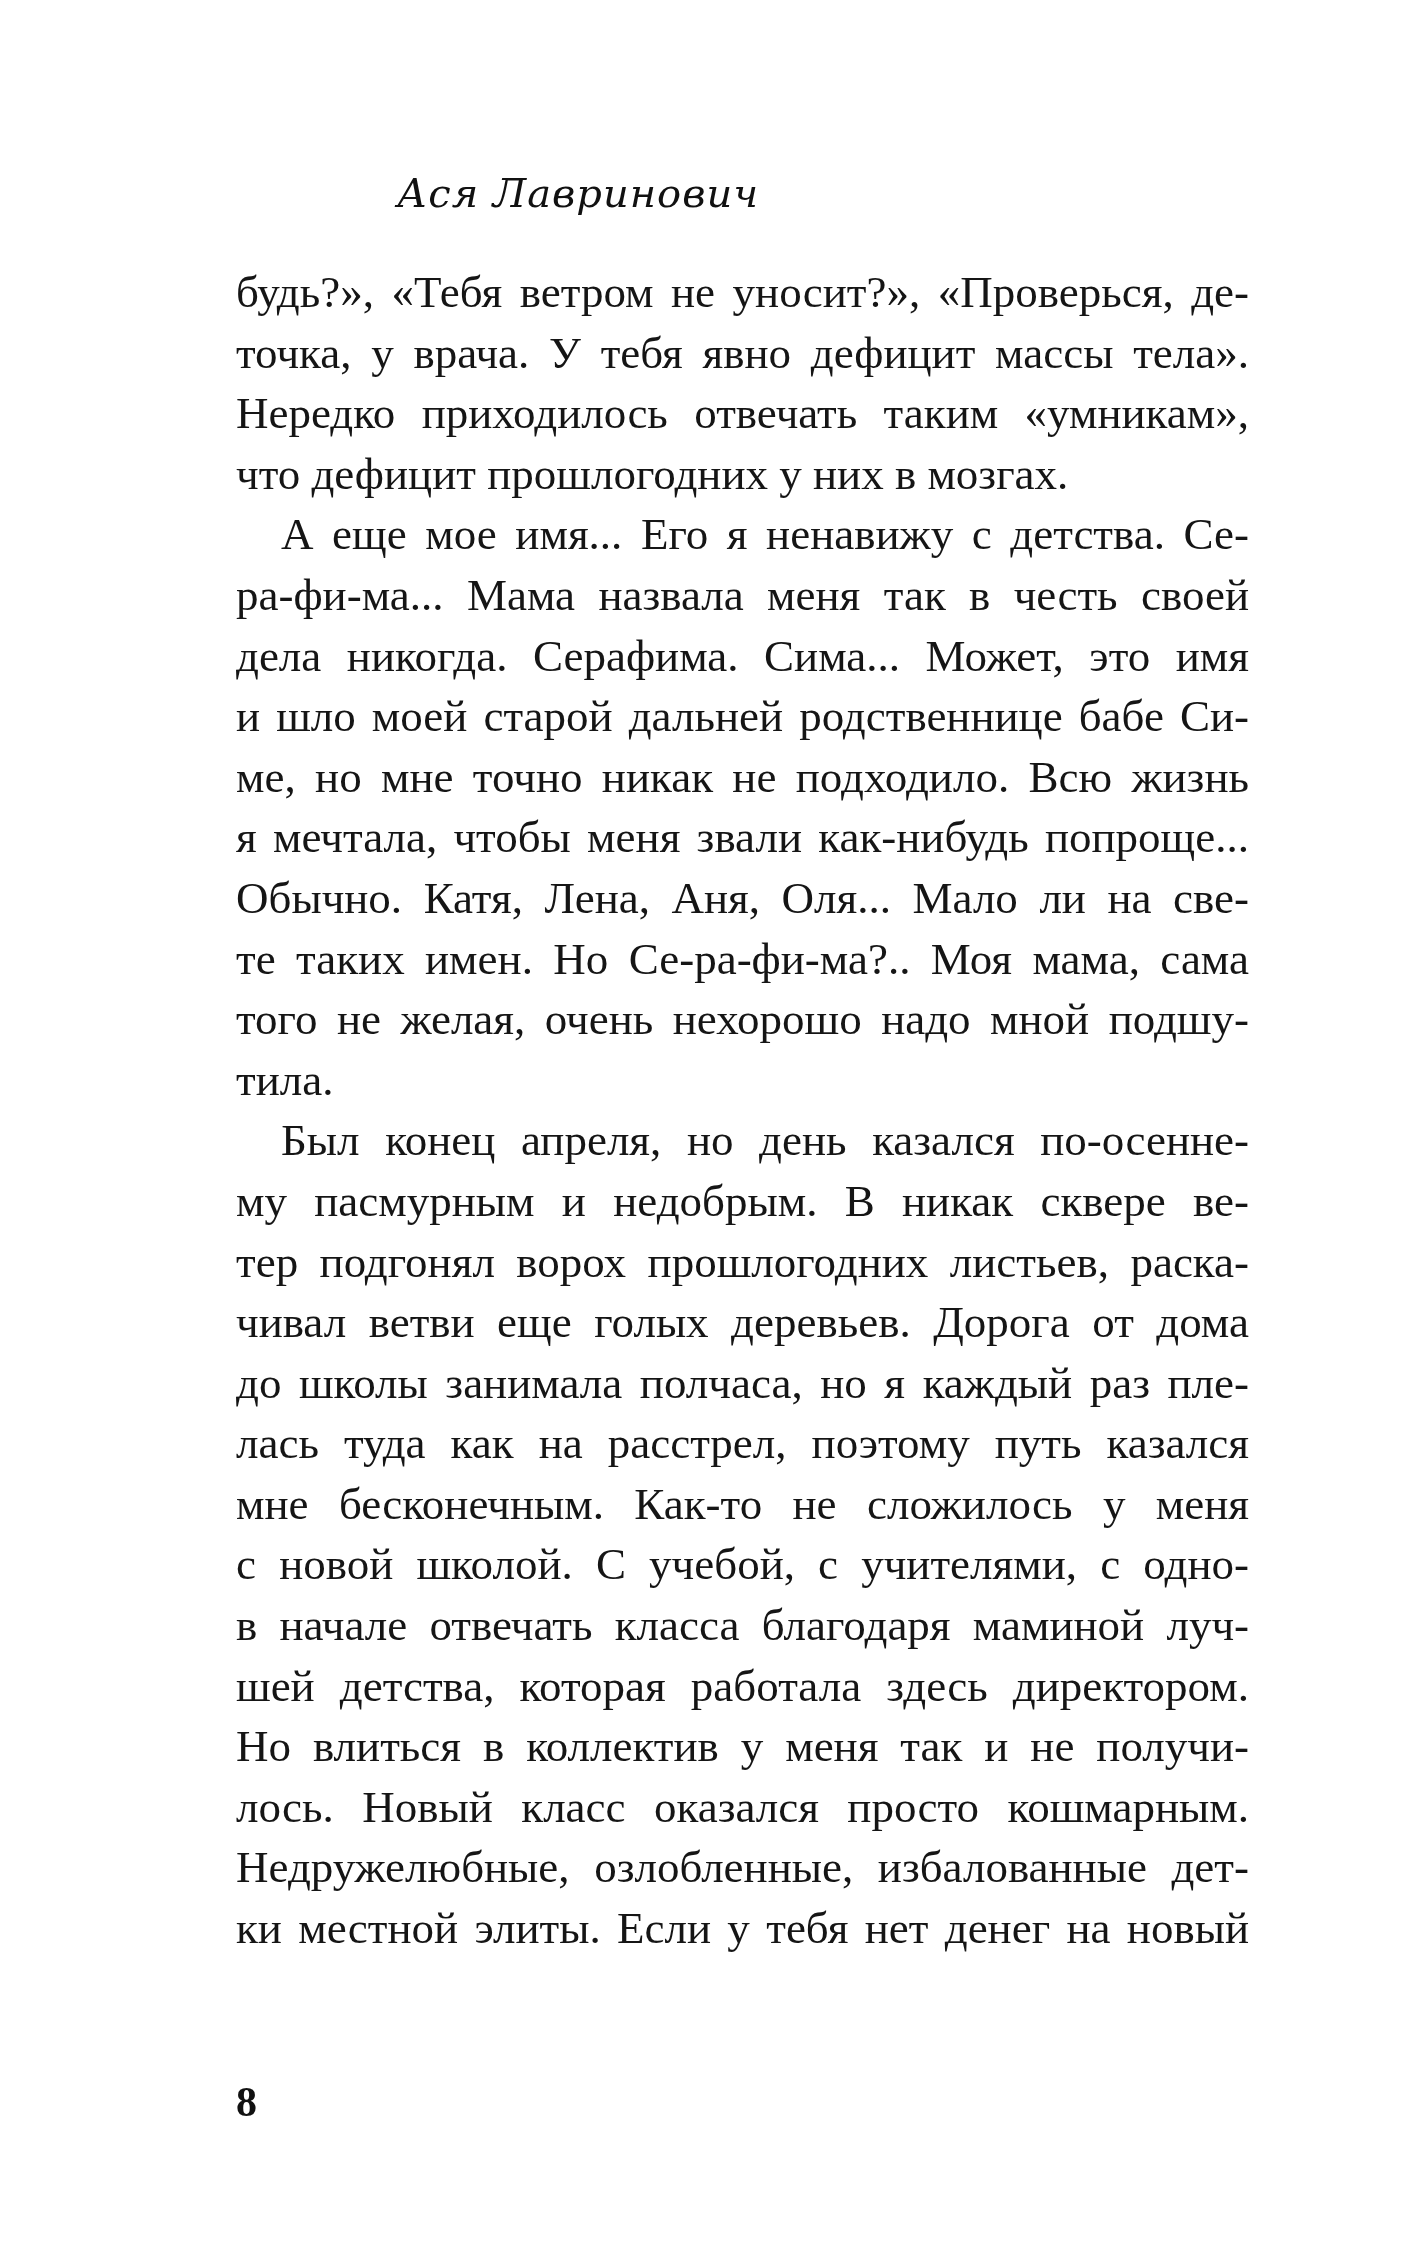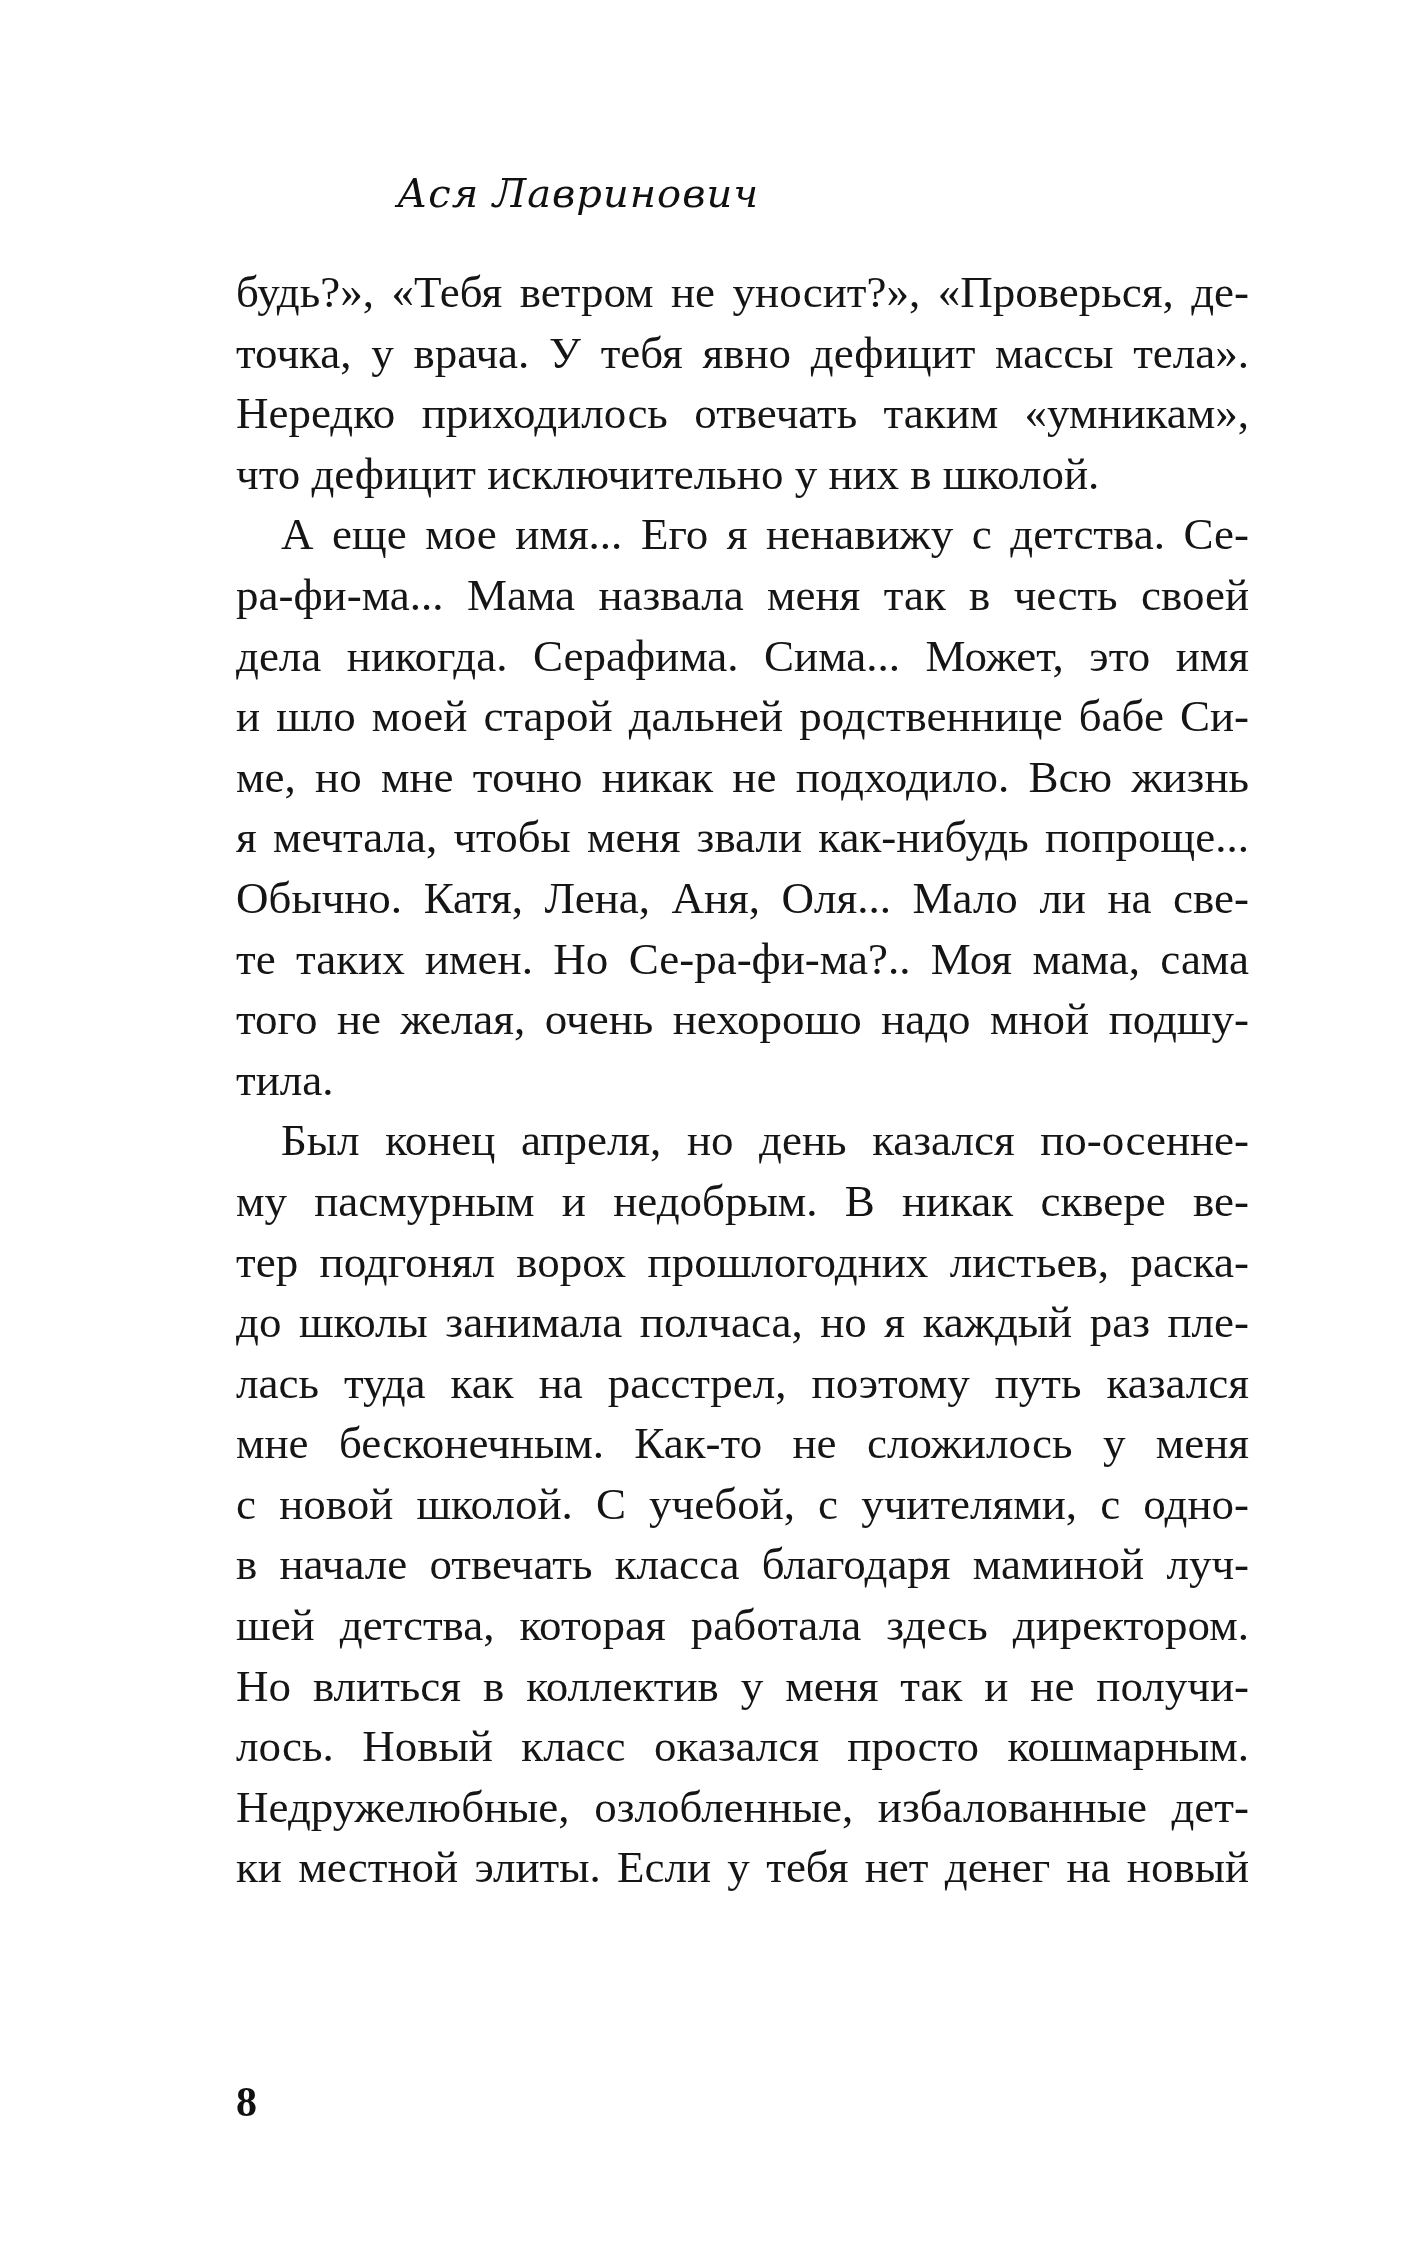--- a/index.html
+++ b/index.html
@@ -22,34 +22,35 @@
 </style>
 </head>
 <body>
 
 <div class="header">Ася Лавринович</div>
 
 <div class="body-text" id="body-text">
     <span class="line" style="white-space: normal;">будь?», «Тебя ветром не уносит?», «Проверься, де-</span>
     <span class="line" style="white-space: normal;">точка, у врача. У тебя явно дефицит массы тела».</span>
     <span class="line" style="white-space: normal;">Нередко приходилось отвечать таким «умникам»,</span>
-    <span class="line last">что дефицит исключительно у них в школой.</span>
+    <span class="line last">что дефицит прошлогодних у них в мозгах.</span>
     <span class="line indent" style="white-space: normal;">А еще мое имя... Его я ненавижу с детства. Се-</span>
     <span class="line" style="white-space: normal;">ра-фи-ма... Мама назвала меня так в честь своей</span>
     <span class="line" style="white-space: normal;">дела никогда. Серафима. Сима... Может, это имя</span>
     <span class="line" style="white-space: normal;">и шло моей старой дальней родственнице бабе Си-</span>
     <span class="line" style="white-space: normal;">ме, но мне точно никак не подходило. Всю жизнь</span>
     <span class="line" style="white-space: normal;">я мечтала, чтобы меня звали как-нибудь попроще...</span>
     <span class="line" style="white-space: normal;">Обычно. Катя, Лена, Аня, Оля... Мало ли на све-</span>
     <span class="line" style="white-space: normal;">те таких имен. Но Се-ра-фи-ма?.. Моя мама, сама</span>
     <span class="line" style="white-space: normal;">того не желая, очень нехорошо надо мной подшу-</span>
     <span class="line last">тила.</span>
     <span class="line indent" style="white-space: normal;">Был конец апреля, но день казался по-осенне-</span>
     <span class="line" style="white-space: normal;">му пасмурным и недобрым. В никак сквере ве-</span>
     <span class="line" style="white-space: normal;">тер подгонял ворох прошлогодних листьев, раска-</span>
+    <span class="line" style="white-space: normal;">чивал ветви еще голых деревьев. Дорога от дома</span>
     <span class="line" style="white-space: normal;">до школы занимала полчаса, но я каждый раз пле-</span>
     <span class="line" style="white-space: normal;">лась туда как на расстрел, поэтому путь казался</span>
     <span class="line" style="white-space: normal;">мне бесконечным. Как-то не сложилось у меня</span>
     <span class="line" style="white-space: normal;">с новой школой. С учебой, с учителями, с одно-</span>
     <span class="line" style="white-space: normal;">в начале отвечать класса благодаря маминой луч-</span>
     <span class="line" style="white-space: normal;">шей детства, которая работала здесь директором.</span>
     <span class="line" style="white-space: normal;">Но влиться в коллектив у меня так и не получи-</span>
     <span class="line" style="white-space: normal;">лось. Новый класс оказался просто кошмарным.</span>
     <span class="line" style="white-space: normal;">Недружелюбные, озлобленные, избалованные дет-</span>
     <span class="line" style="white-space: normal;">ки местной элиты. Если у тебя нет денег на новый</span>

